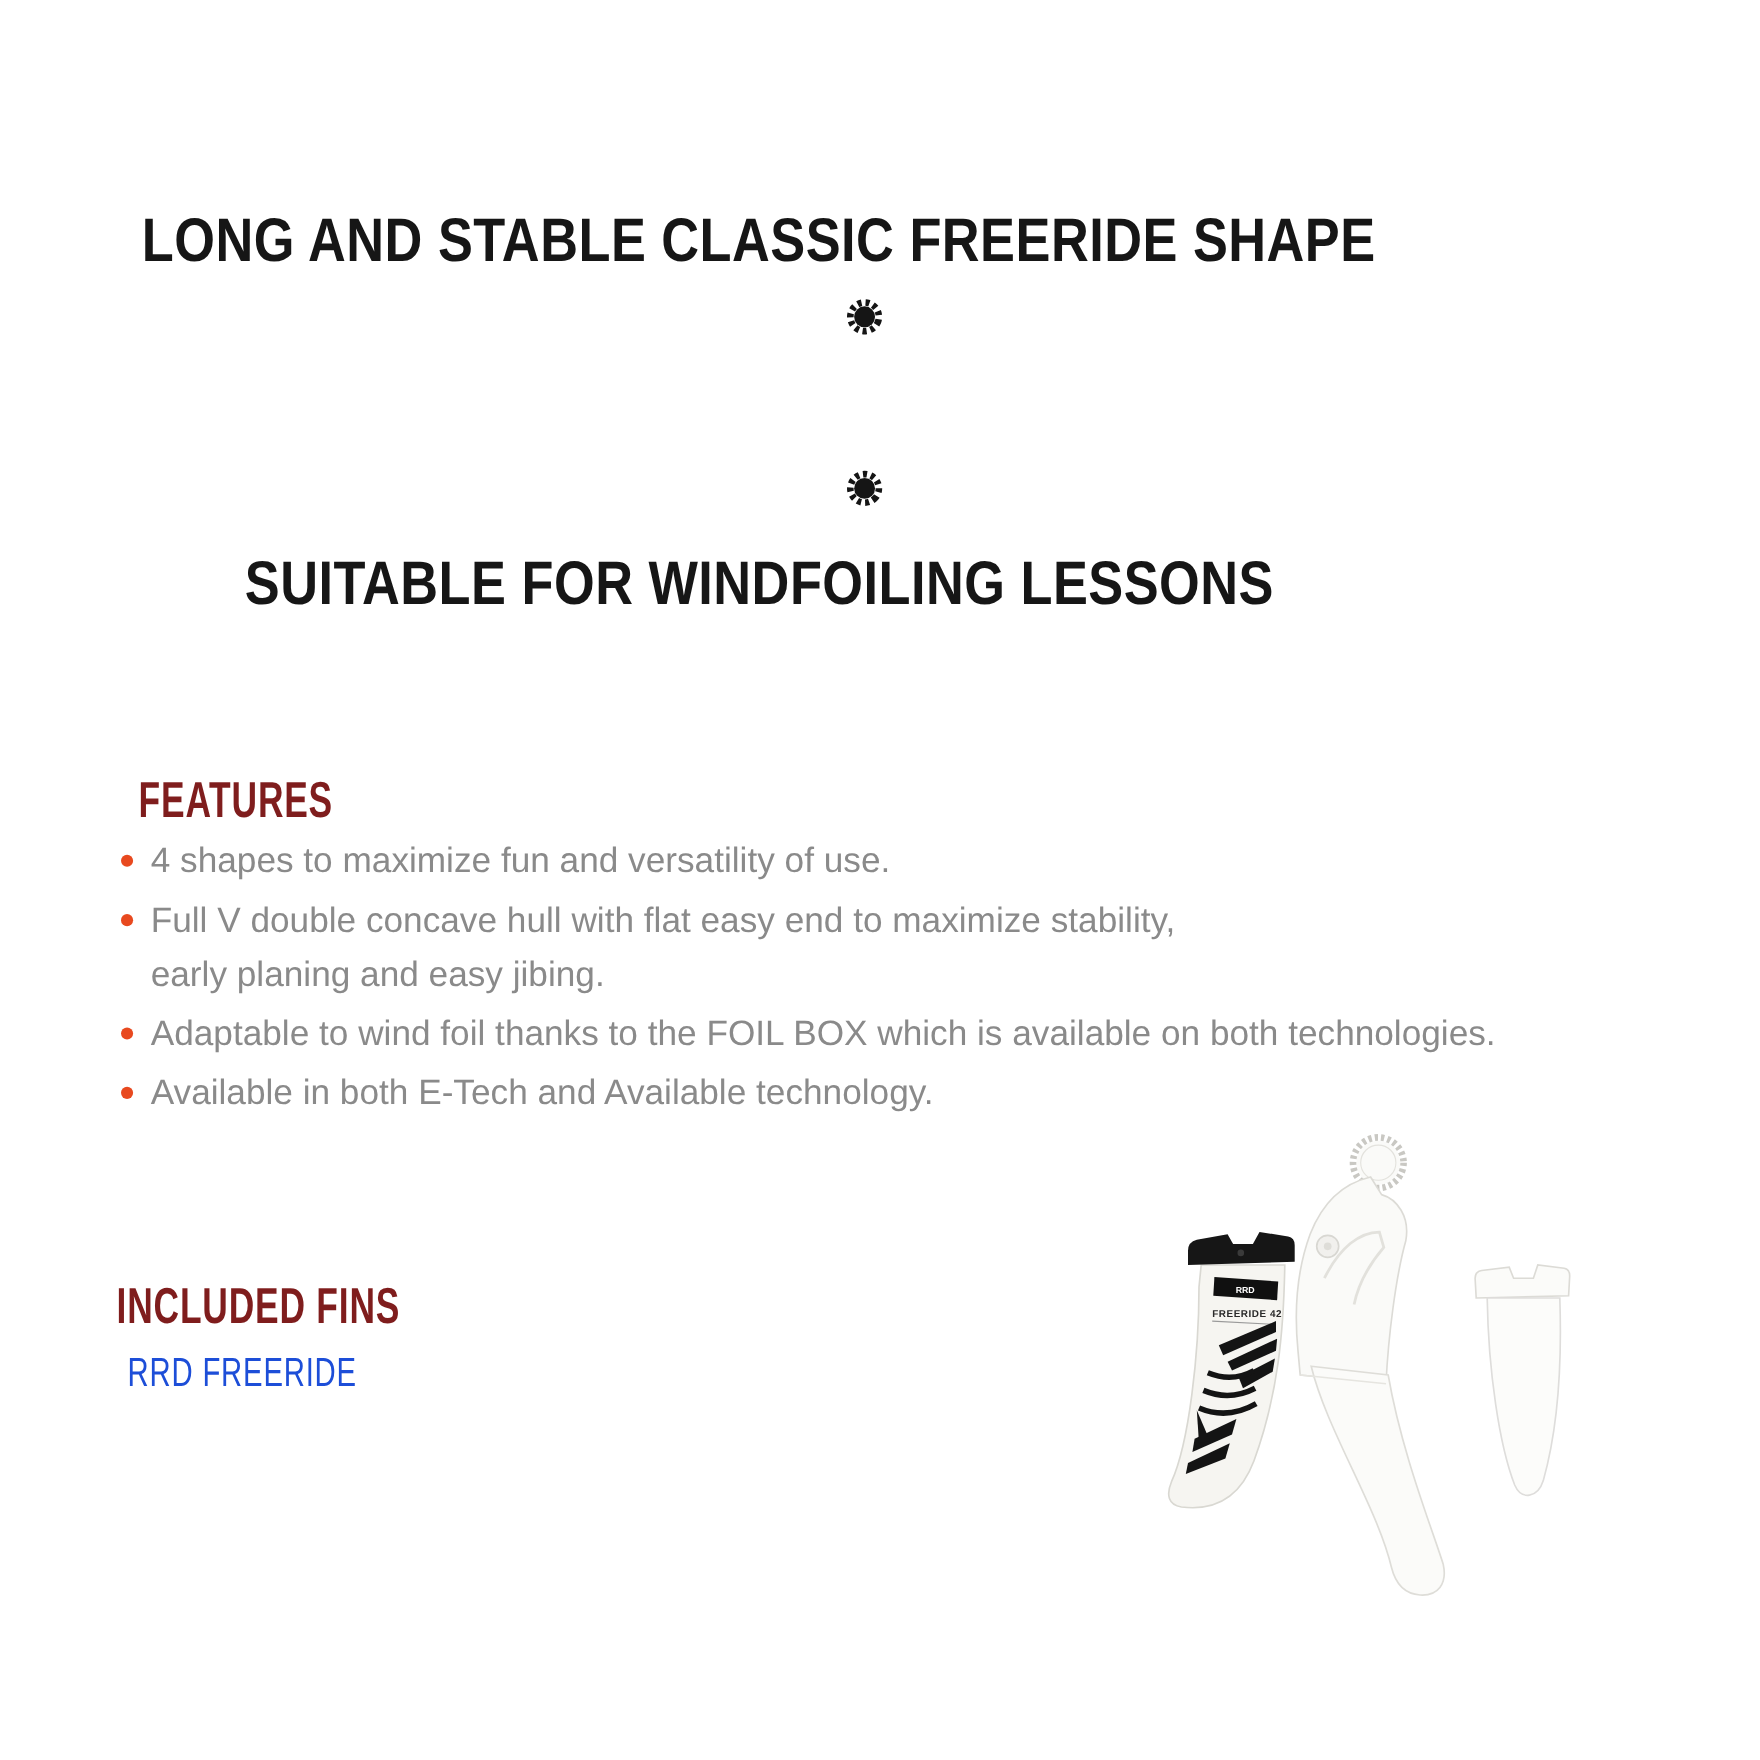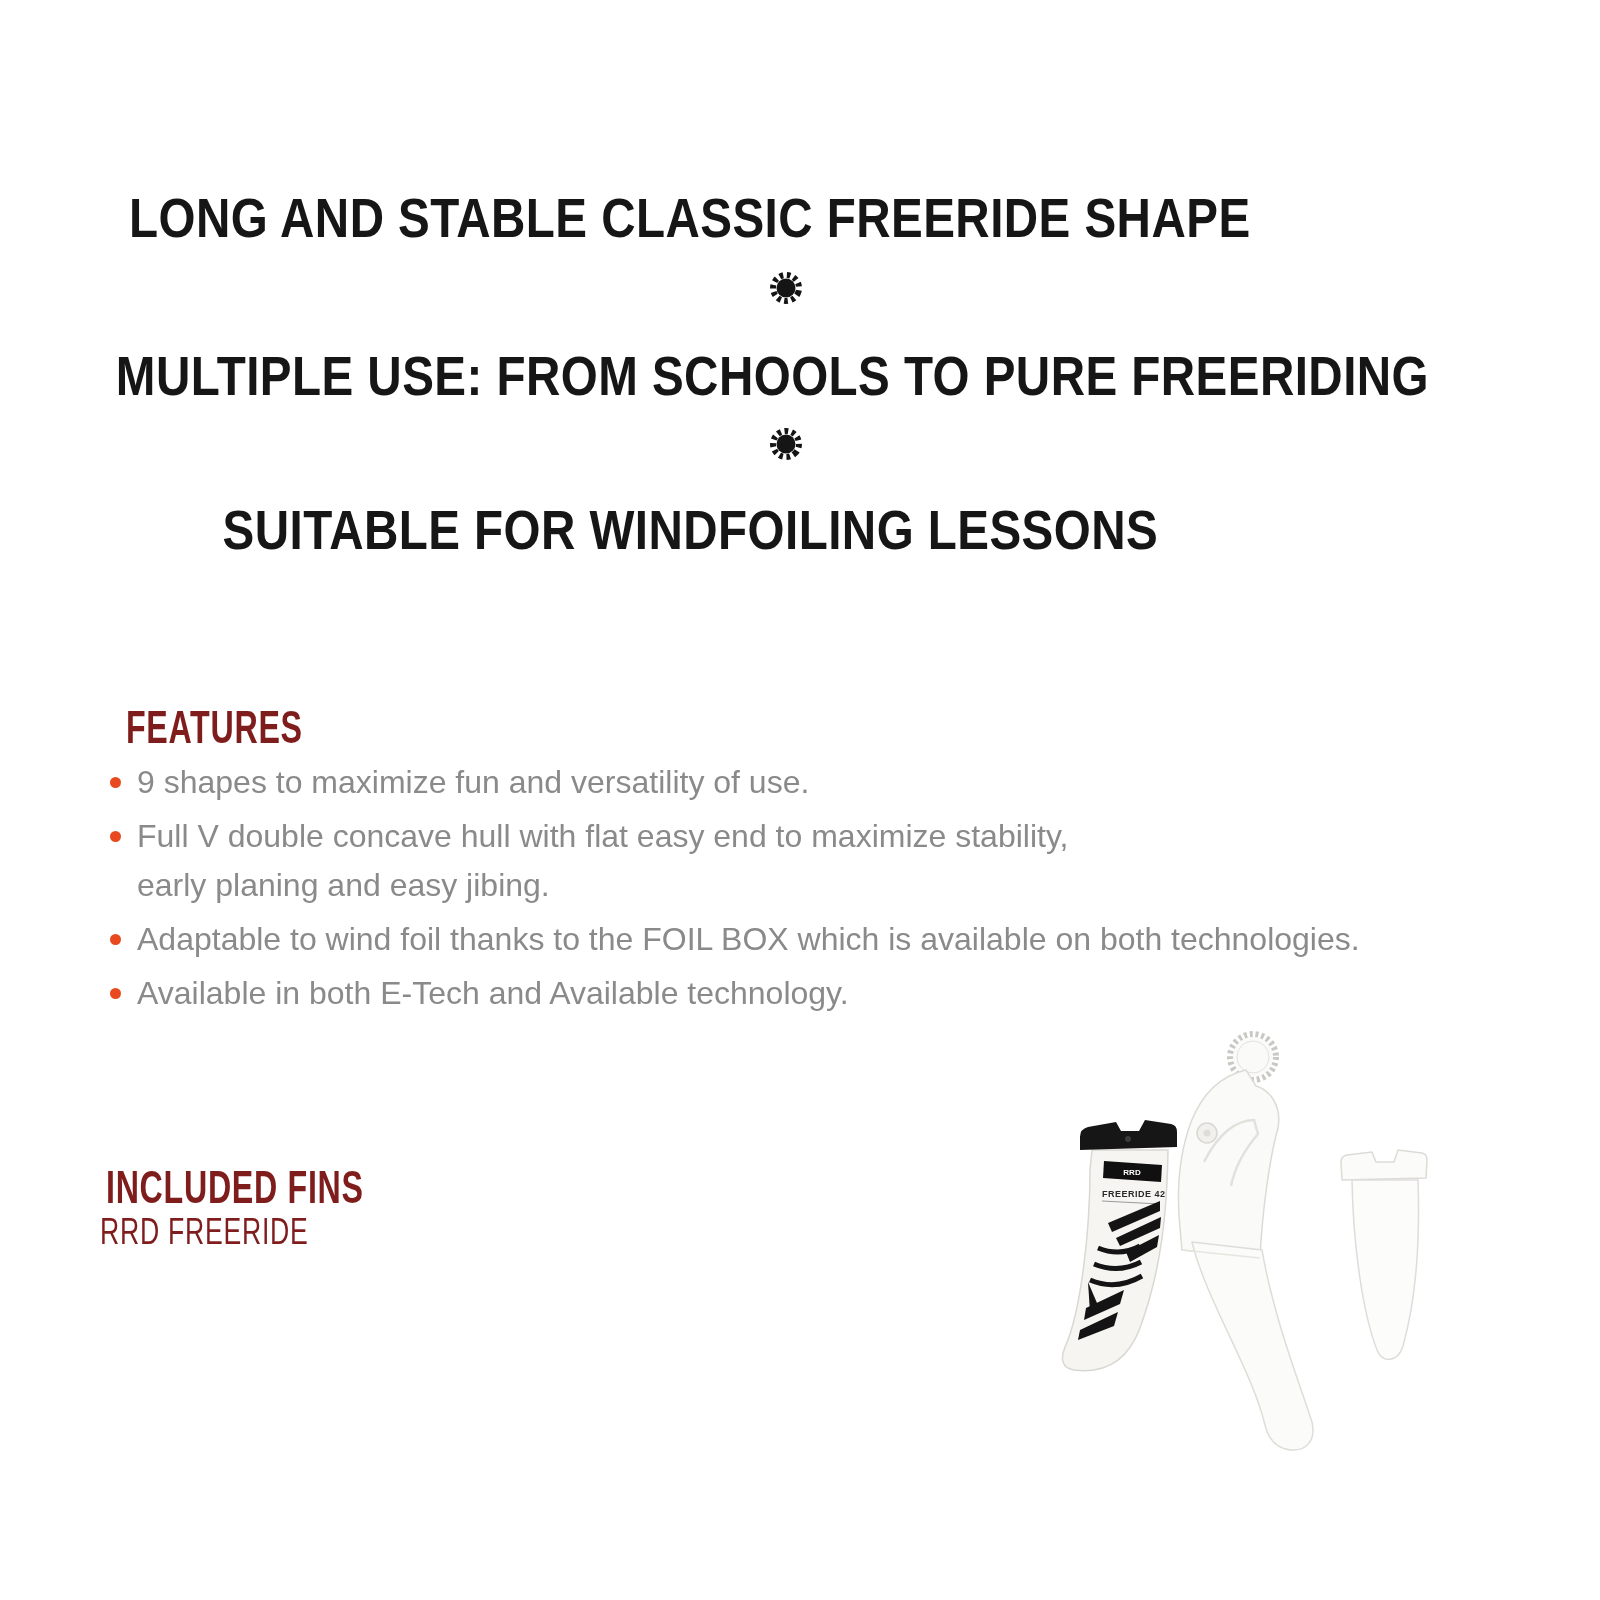--- a/index.html
+++ b/index.html
@@ -40,22 +40,22 @@
     font-size:32px;line-height:49px;color:#8a8a8a;
   }
   .feature{position:relative;padding-left:27px;margin:0 0 5px 0;}
   .feature .bullet{
     position:absolute;left:0;top:19px;width:11px;height:11px;border-radius:50%;
     background:#e8491f;
   }
   .fline{white-space:nowrap;}
   
   .fin-line{
-    position:absolute;margin:0;
-    font-size:37px;line-height:40px;font-weight:normal;color:#7f1d1d;
+    position:absolute;margin:16px;
+    font-size:37px;line-height:40px;font-weight:normal;color:#1d4ed8;
     white-space:nowrap;
   }
   .fin-line .cond{display:inline-block;transform:scaleX(0.72);transform-origin:0 50%;letter-spacing:1px;}
   .fin-line-a{left:100px;top:1212px;}
   .fin-line-b{left:100px;top:1288px;}
   
   .fins-art{position:absolute;left:1020px;top:1010px;}
 </style>
 </head>
 <body>
@@ -64,37 +64,36 @@
 
   <h1 class="headline h1-a"><span class="cond">LONG AND STABLE CLASSIC FREERIDE SHAPE</span></h1>
 
   <span class="dot-sep dot-a">
     <svg width="34" height="34" viewBox="0 0 34 34">
       <circle cx="17" cy="17" r="13" fill="none" stroke="#151515" stroke-width="6" stroke-dasharray="3.6 3.6" transform="rotate(18 17 17)"></circle>
       <circle cx="17" cy="17" r="9.5" fill="#151515"></circle>
     </svg>
   </span>
 
-  <h1 class="headline h1-b"><span class="cond">MULTIPLE USE: FROM SCHOOLS TO PURE FREERIDING</span></h1>
 
   <span class="dot-sep dot-b">
     <svg width="34" height="34" viewBox="0 0 34 34">
       <circle cx="17" cy="17" r="13" fill="none" stroke="#151515" stroke-width="6" stroke-dasharray="3.6 3.6" transform="rotate(40 17 17)"></circle>
       <circle cx="17" cy="17" r="9.5" fill="#151515"></circle>
     </svg>
   </span>
 
   <h1 class="headline h1-c"><span class="cond">SUITABLE FOR WINDFOILING LESSONS</span></h1>
 
   <h2 class="sec-heading features-title"><span class="cond">FEATURES</span></h2>
 
   <ul class="features-list">
     <li class="feature">
       <span class="bullet"></span>
-      <div class="fline">9 shapes to maximize fun and versatility of use.</div>
+      <div class="fline">4 shapes to maximize fun and versatility of use.</div>
     </li>
     <li class="feature">
       <span class="bullet"></span>
       <div class="fline">Full V double concave hull with flat easy end to maximize stability,</div>
       <div class="fline">early planing and easy jibing.</div>
     </li>
     <li class="feature">
       <span class="bullet"></span>
       <div class="fline">Adaptable to wind foil thanks to the FOIL BOX which is available on both technologies.</div>
     </li>

